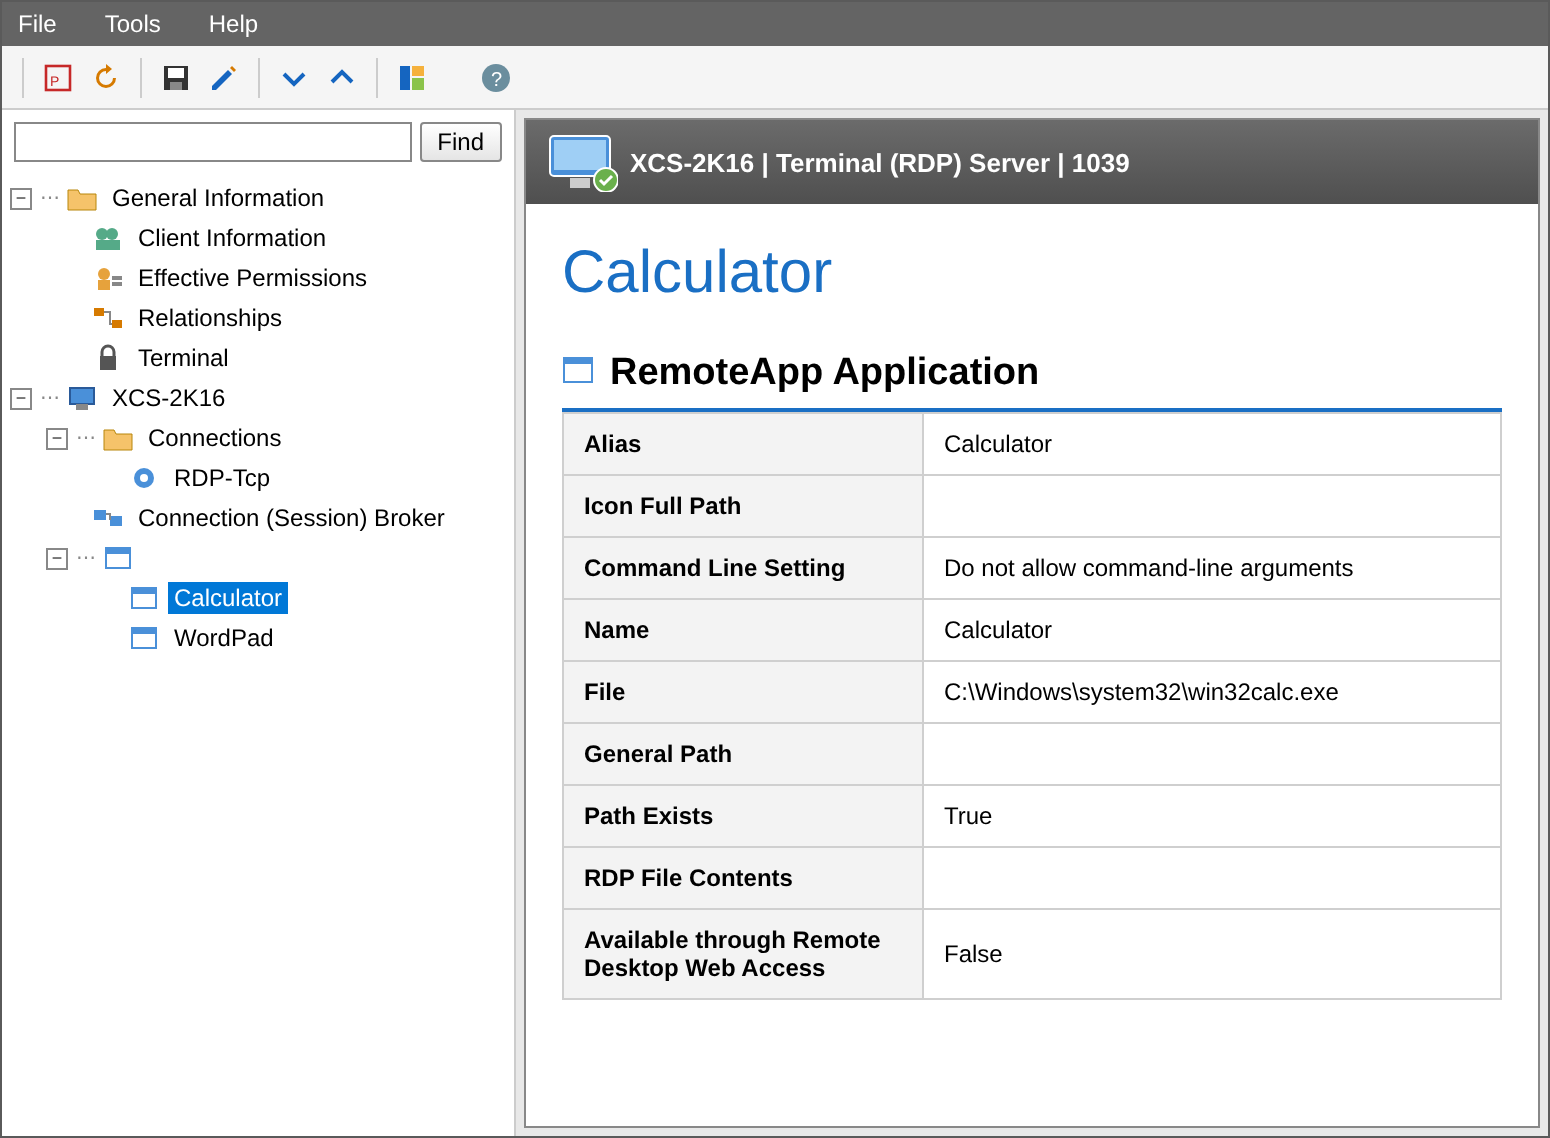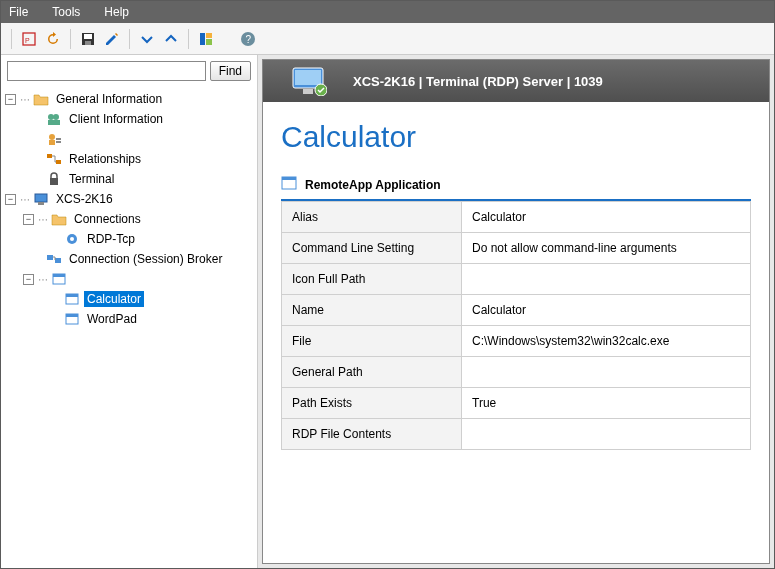--- a/index.html
+++ b/index.html
@@ -17,29 +17,29 @@
 .tree { flex: 1; overflow: auto; padding: 2px 4px; }
 .node { display: flex; align-items: center; height: 20px; gap: 4px; white-space: nowrap; cursor: default; }
 .node .ex { width: 11px; height: 11px; border: 1px solid #888; display: flex; align-items: center; justify-content: center; font-size: 9px; line-height: 1; color: #333; }
 .node .nx { width: 11px; }
 .node .dots { color: #888; font-size: 10px; letter-spacing: -1px; }
 .node .ic { width: 16px; height: 16px; display: flex; align-items: center; justify-content: center; }
 .node .lbl { padding: 1px 3px; }
 .node .lbl.sel { background: #0078d7; color: #fff; }
 .content { flex: 1; background: #e8e8e8; padding: 4px; overflow: auto; }
 .panel { background: #fff; border: 1px solid #888; height: 100%; display: flex; flex-direction: column; }
-.phdr { background: linear-gradient(#6b6b6b,#4f4f4f); color: #fff; height: 42px; display: flex; align-items: center; padding: 0 28px; gap: 26px; font-weight: bold; font-size: 13px; }
+.phdr { background: linear-gradient(#6b6b6b,#4f4f4f); color: #fff; height: 42px; display: flex; align-items: center; padding: 0 10px; gap: 6px; font-weight: bold; font-size: 13px; }
 .monicon { width: 36px; height: 30px; position: relative; }
 .pbody { padding: 18px 18px; }
 .ptitle { color: #1a6fc4; font-size: 30px; font-weight: 300; margin-bottom: 18px; }
-.sechdr { display: flex; align-items: center; gap: 8px; font-weight: bold; font-size: 12px; padding: 4px 0; }
+.sechdr { display: flex; align-items: center; gap: 8px; font-weight: bold; font-size: 19px; padding: 4px 0; }
 .secline { height: 2px; background: #1a6fc4; margin: 2px 0 0 0; }
 .proptable { width: 100%; border-collapse: collapse; margin-top: 0; }
 .proptable td { border: 1px solid #cfcfcf; padding: 8px 10px; font-size: 12px; }
-.proptable td.k { background: #f3f3f3; font-weight: normal; width: 180px; }
+.proptable td.k { background: #f3f3f3; font-weight: bold; width: 180px; }
 .folder-open { fill:#f5c36a; stroke:#b8860b; stroke-width:0.5; }
 </style>
 </head>
 <body>
 
 <div class="menubar">
   <span>File</span>
   <span>Tools</span>
   <span>Help</span>
 </div>
@@ -130,20 +130,21 @@
       <div class="node" style="padding-left:26px">
           <span class="nx"></span>
           <span class="ic">
             <svg width="16" height="14">
               <circle cx="6" cy="5" r="3" fill="#e6a23c"></circle>
               <rect x="3" y="8" width="6" height="5" fill="#e6a23c"></rect>
               <rect x="10" y="6" width="5" height="2" fill="#888"></rect>
               <rect x="10" y="9" width="5" height="2" fill="#888"></rect>
             </svg>
           </span>
+          <span class="lbl">Effective Permissions</span>
         </div>
       <div class="node" style="padding-left:26px">
           <span class="nx"></span>
           <span class="ic">
             <svg width="16" height="14">
               <rect x="1" y="2" width="5" height="4" fill="#d67a00"></rect>
               <rect x="10" y="8" width="5" height="4" fill="#d67a00"></rect>
               <path d="M6 4h3v6h1" stroke="#888" fill="none"></path>
             </svg>
           </span>
@@ -259,45 +260,49 @@
           <span>RemoteApp Application</span>
         </div>
         <div class="secline"></div>
         <table class="proptable">
           <tbody>
               <tr>
                 <td class="k">Alias</td>
                 <td>Calculator</td>
               </tr>
           <tr>
+                <td class="k">Icon Full Path</td>
+                <td></td>
+              </tr>
+          <tr>
                 <td class="k">Command Line Setting</td>
                 <td>Do not allow command-line arguments</td>
               </tr>
           <tr>
-                <td class="k">Icon Full Path</td>
-                <td></td>
-              </tr>
-          <tr>
                 <td class="k">Name</td>
                 <td>Calculator</td>
               </tr>
           <tr>
                 <td class="k">File</td>
                 <td>C:\Windows\system32\win32calc.exe</td>
               </tr>
           <tr>
                 <td class="k">General Path</td>
                 <td></td>
               </tr>
           <tr>
                 <td class="k">Path Exists</td>
                 <td>True</td>
               </tr>
           <tr>
                 <td class="k">RDP File Contents</td>
                 <td></td>
+              </tr>
+          <tr>
+                <td class="k">Available through Remote Desktop Web Access</td>
+                <td>False</td>
               </tr>
         </tbody>
           </table>
       </div>
     </div>
   </div>
 </div>
 
 </body></html>

